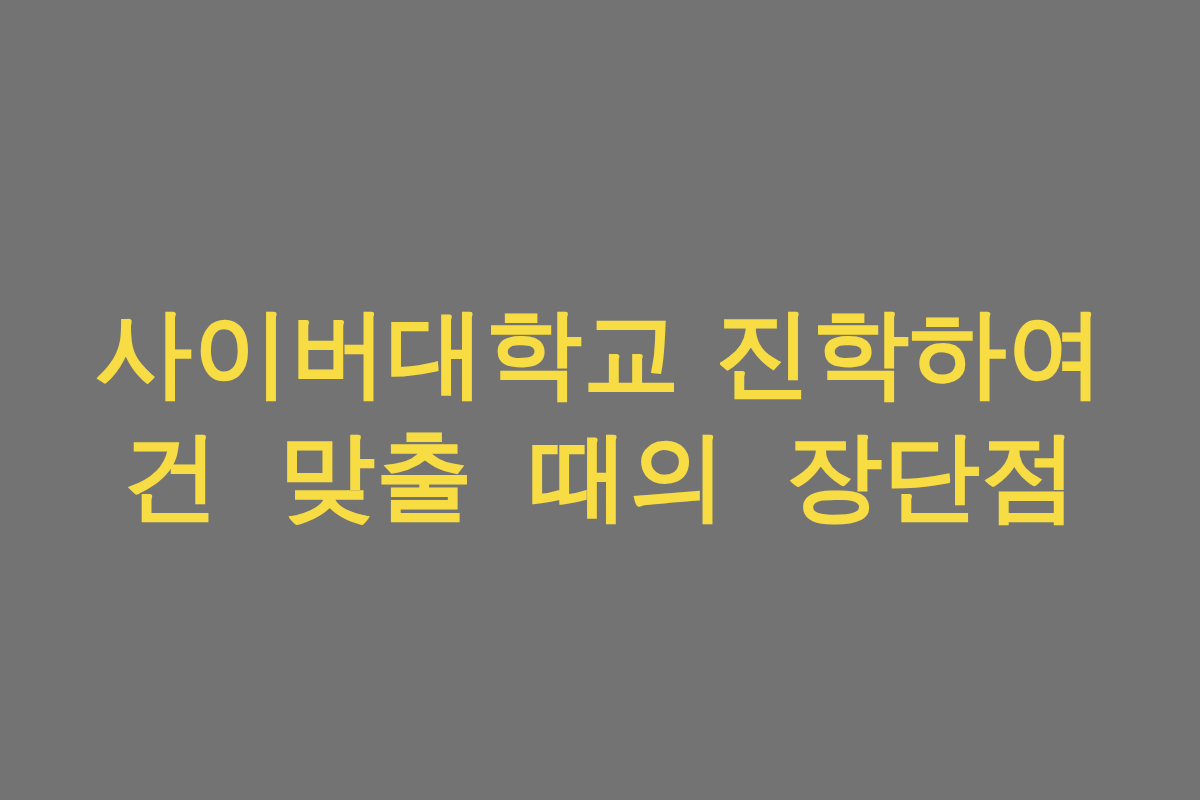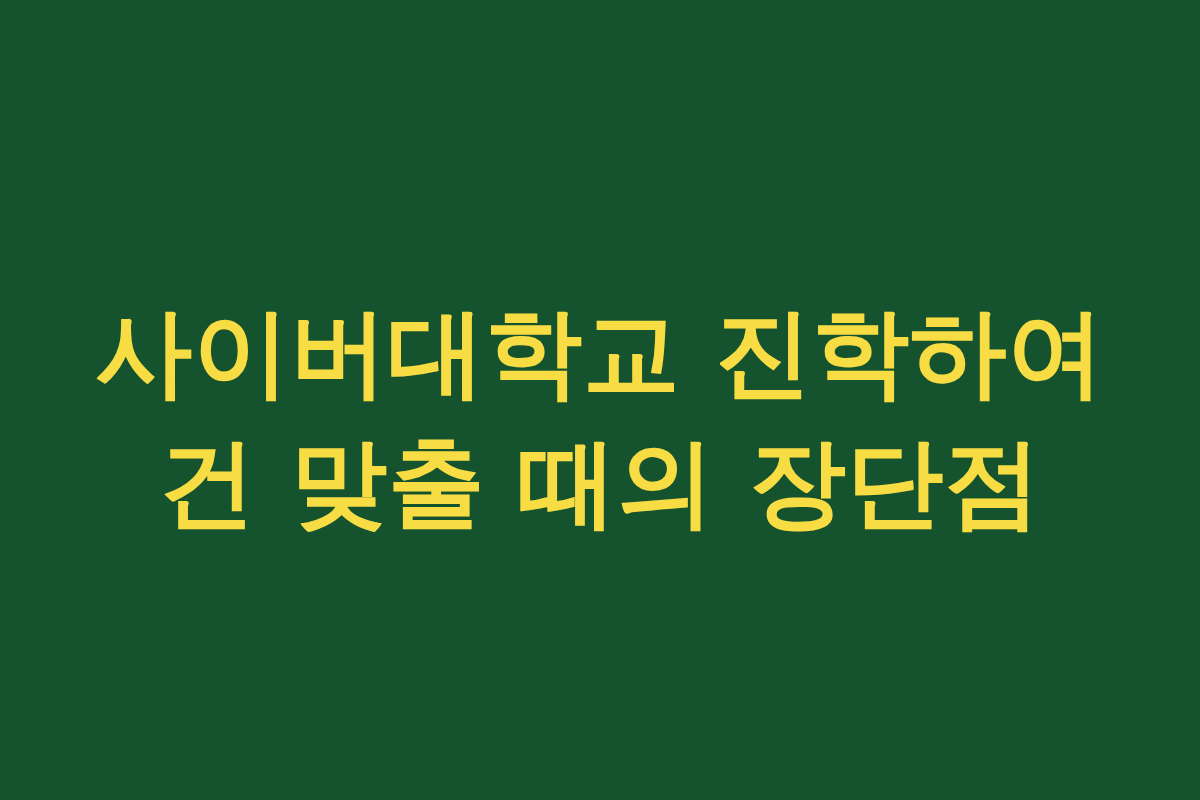--- a/index.html
+++ b/index.html
@@ -48,26 +48,26 @@
     line-height: 130px;
     letter-spacing: 0.5px;
     white-space: nowrap;
     
     text-rendering: optimizeLegibility;
     -webkit-font-smoothing: antialiased;
   }
 
   .headline-line.line-1 { font-size: 97px; }
   .headline-line.line-2 { font-size: 97px; }
-  .headline-line.line-3 { font-size: 97px; }
+  .headline-line.line-3 { font-size: 97px; font-family: Liberation Mono, monospace; }
 </style>
 </head>
 <body>
 
-<div id="banner" style="background-color: #14532d;">
+<div id="banner" style="background-color: #737373;">
 
   <div id="headline">
 
     <span class="headline-line line-1" style="color: rgb(247, 220, 68);">사이버대학교 진학하여</span>
 
 
     <span class="headline-line line-3" style="color: rgb(247, 220, 68);">건 맞출 때의 장단점</span>
 
   </div>
 

